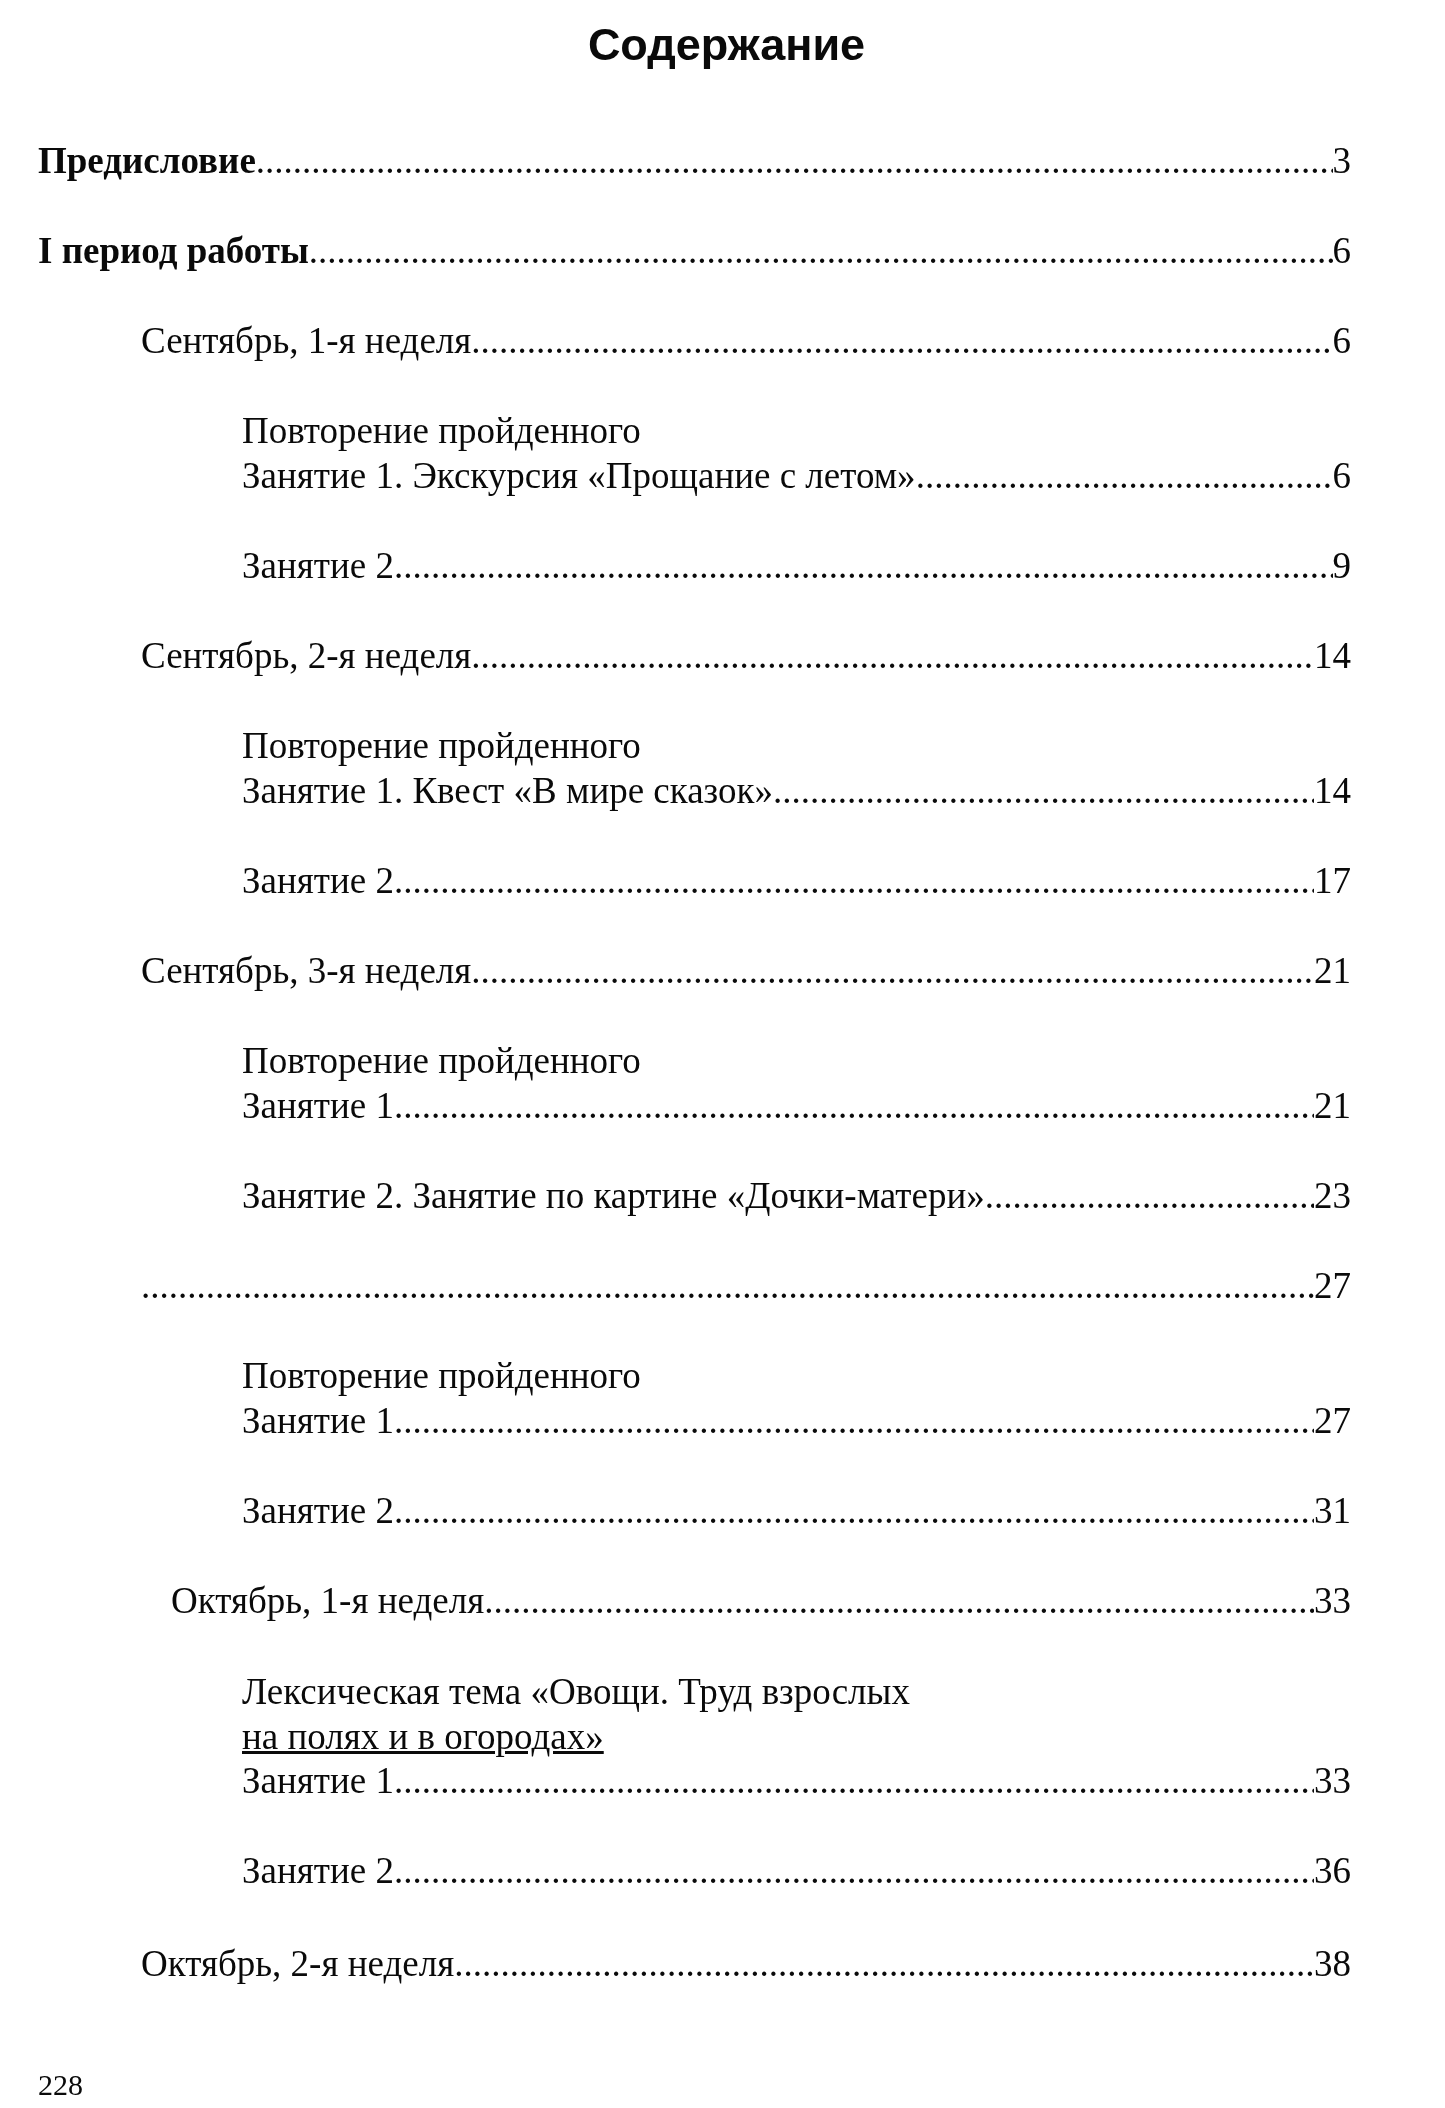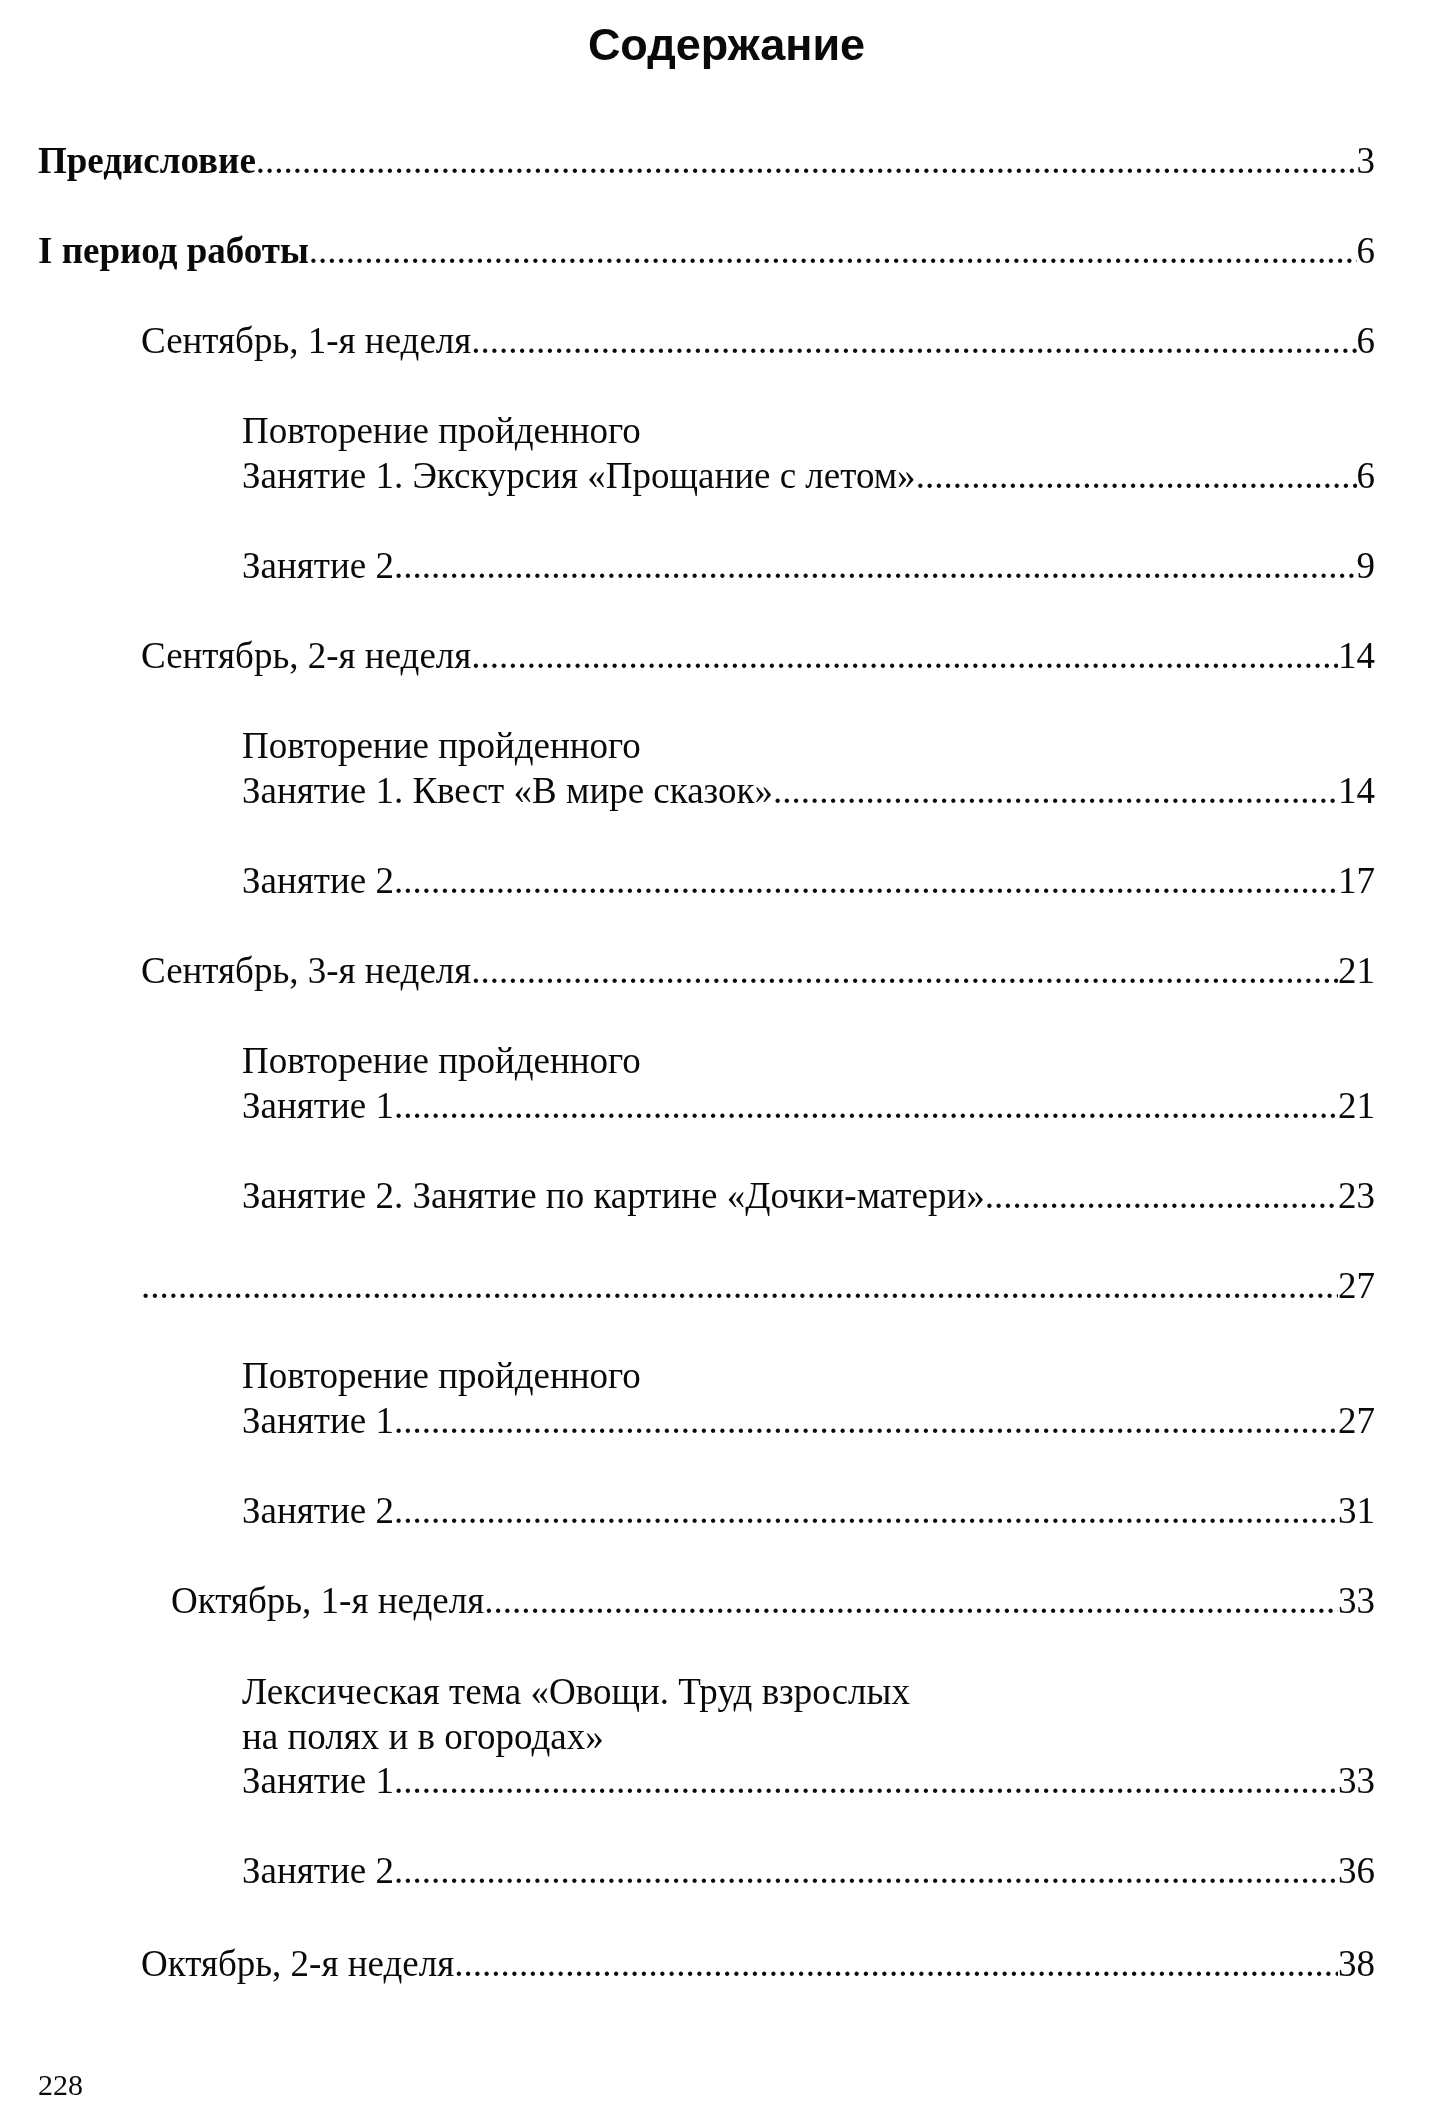--- a/index.html
+++ b/index.html
@@ -4,21 +4,21 @@
 <style>
   html, body { margin: 0; padding: 0; background: #ffffff; }
   body { width: 1445px; height: 2108px; position: relative; overflow: hidden; color: #0a0a0a; }
   .title {
     position: absolute; left: 0; width: 1405px; top: 22px;
     text-align: center;
     font-family: "Liberation Sans", sans-serif; font-weight: bold;
     font-size: 45px; line-height: 45px; margin-left: 24px;
   }
   .row {
-    position: absolute; right: 70px;
+    position: absolute; right: 94px;
     font-family: "Liberation Serif", serif; font-size: 37px; line-height: 45px;
     height: 45px; white-space: nowrap;
     display: flex; align-items: baseline;
   }
   .row.bold { font-weight: bold; }
   .row .label { flex: 0 0 auto; }
   .row .leader {
     flex: 1 1 auto; overflow: hidden; white-space: nowrap;
     letter-spacing: 0; min-width: 0; font-weight: normal;
   }
@@ -119,21 +119,21 @@
   <span class="leader"></span>
   <span class="page">31</span>
 </div>
 
 <div class="row" style="left:141px; top:1578px;margin-left:30px;">
   <span class="label">Октябрь, 1-я неделя</span>
   <span class="leader"></span>
   <span class="page">33</span>
 </div>
 <div class="plain" style="left:242px; top:1669px;">Лексическая тема «Овощи. Труд взрослых</div>
-<div class="plain" style="left:242px; top:1714px;">на полях и в огородах»</div>
+<div class="plain" style="left:242px; top:1714px;text-decoration:underline;">на полях и в огородах»</div>
 <div class="row" style="left:242px; top:1758px;">
   <span class="label">Занятие 1</span>
   <span class="leader"></span>
   <span class="page">33</span>
 </div>
 <div class="row" style="left:242px; top:1848px;">
   <span class="label">Занятие 2</span>
   <span class="leader"></span>
   <span class="page">36</span>
 </div>

